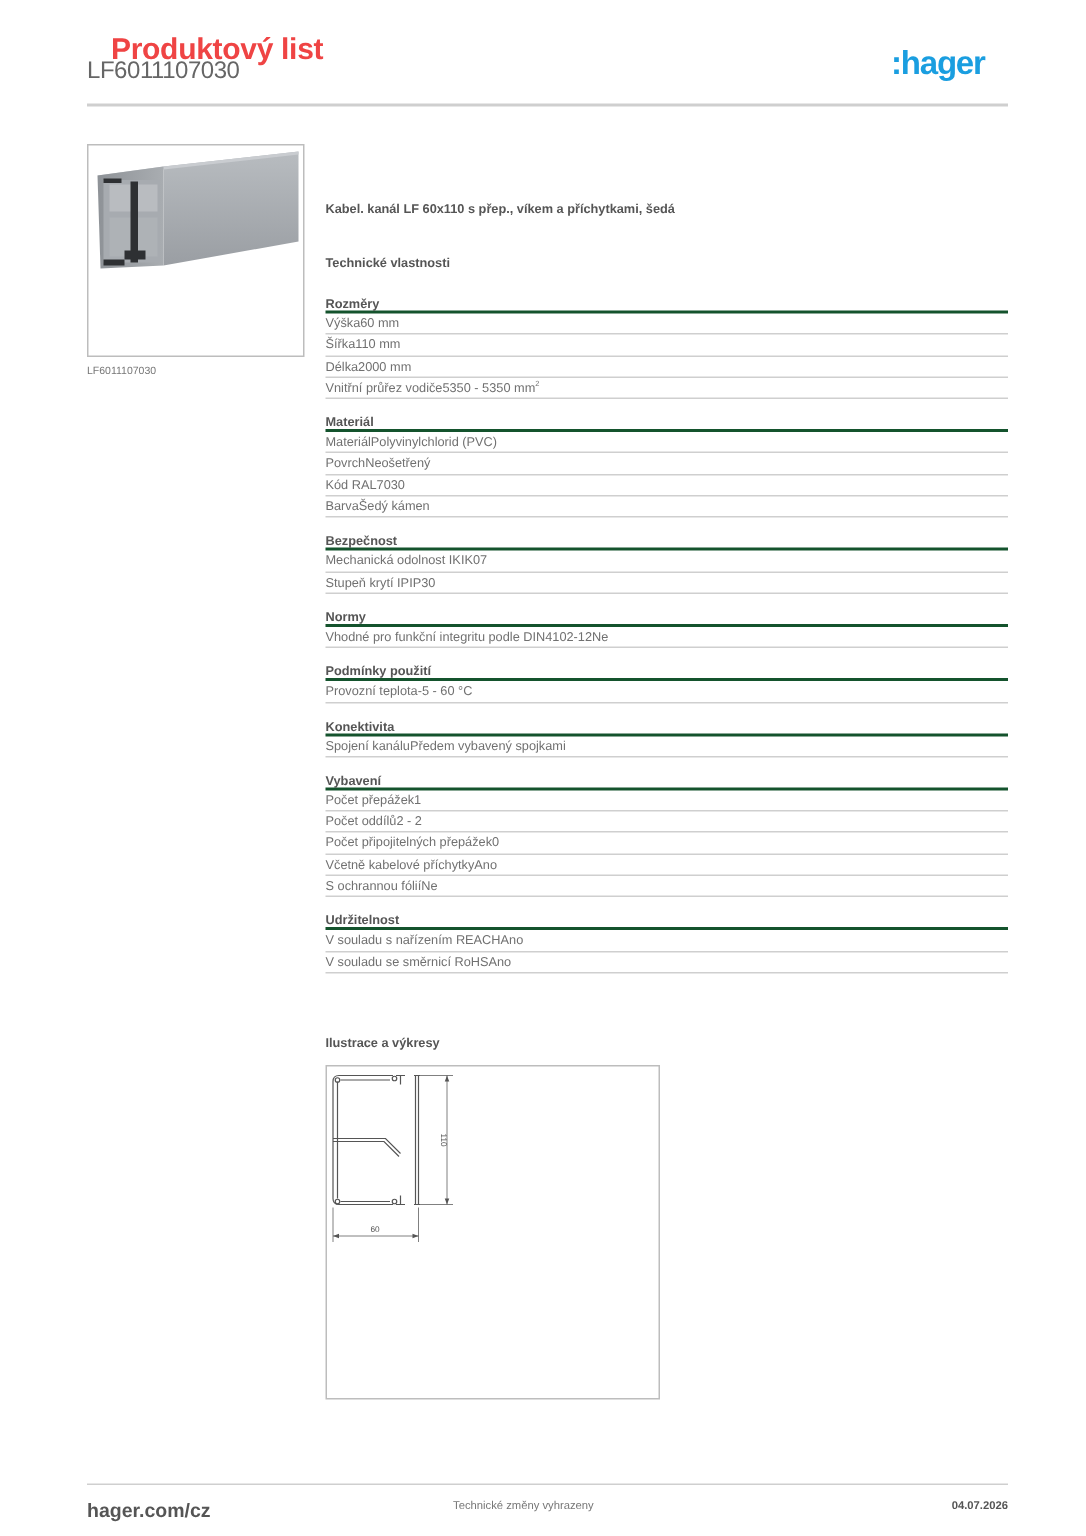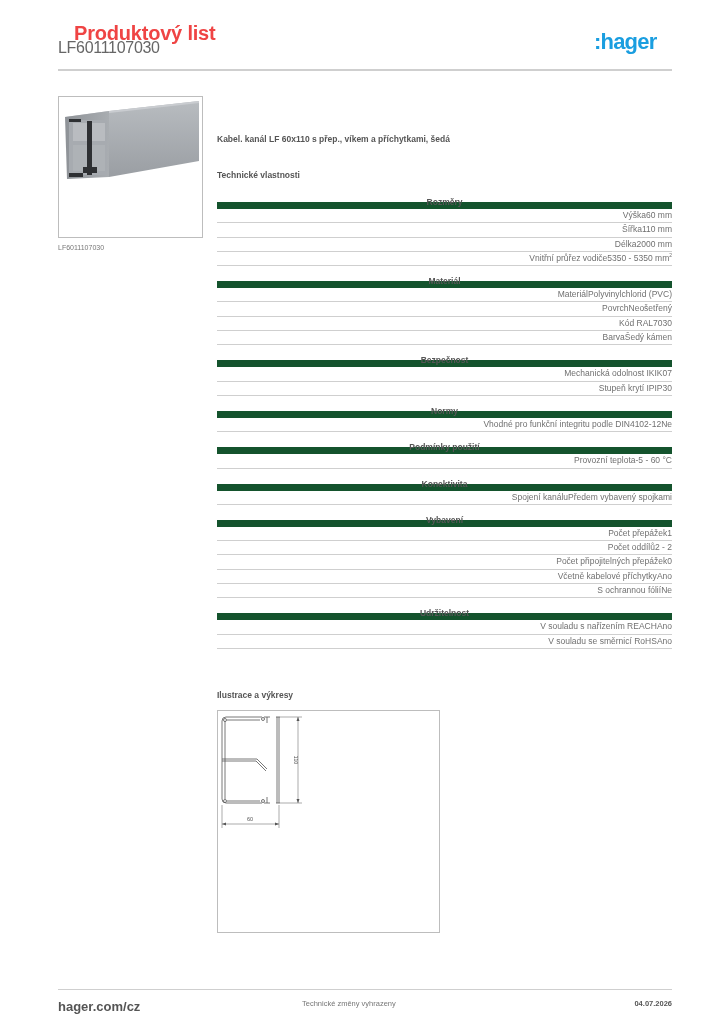--- a/index.html
+++ b/index.html
@@ -38,25 +38,24 @@
 
     
     .main { position: absolute; left: 217px; top: 96px; width: 455px; margin-top: 38px; }
     .product-name { font-size: 8.5px; font-weight: bold; color: #555; height: 36px; }
     .tech-title { font-size: 8.5px; font-weight: bold; color: #555; height: 26px; }
 
     .section { margin-bottom: 9px; }
     .section-title {
       font-size: 8.5px; font-weight: bold; color: #555;
       height: 13px; line-height: 12px;
-      border-bottom: 7px solid #14532d;
-      text-align: center;
+      border-bottom: 2px solid #14532d;
     }
     .row {
-      display: flex; justify-content: flex-end;
+      display: flex; justify-content: flex-start;
       height: 14.3px; line-height: 13px;
       font-size: 8.5px; color: #707070;
       border-bottom: 1px solid #cfcfcf;
     }
     .row .val { text-align: right; }
     sup { font-size: 5px; vertical-align: super; line-height: 0; }
 
     
     .illus-title {
       position: absolute; left: 217px; top: 690px;

